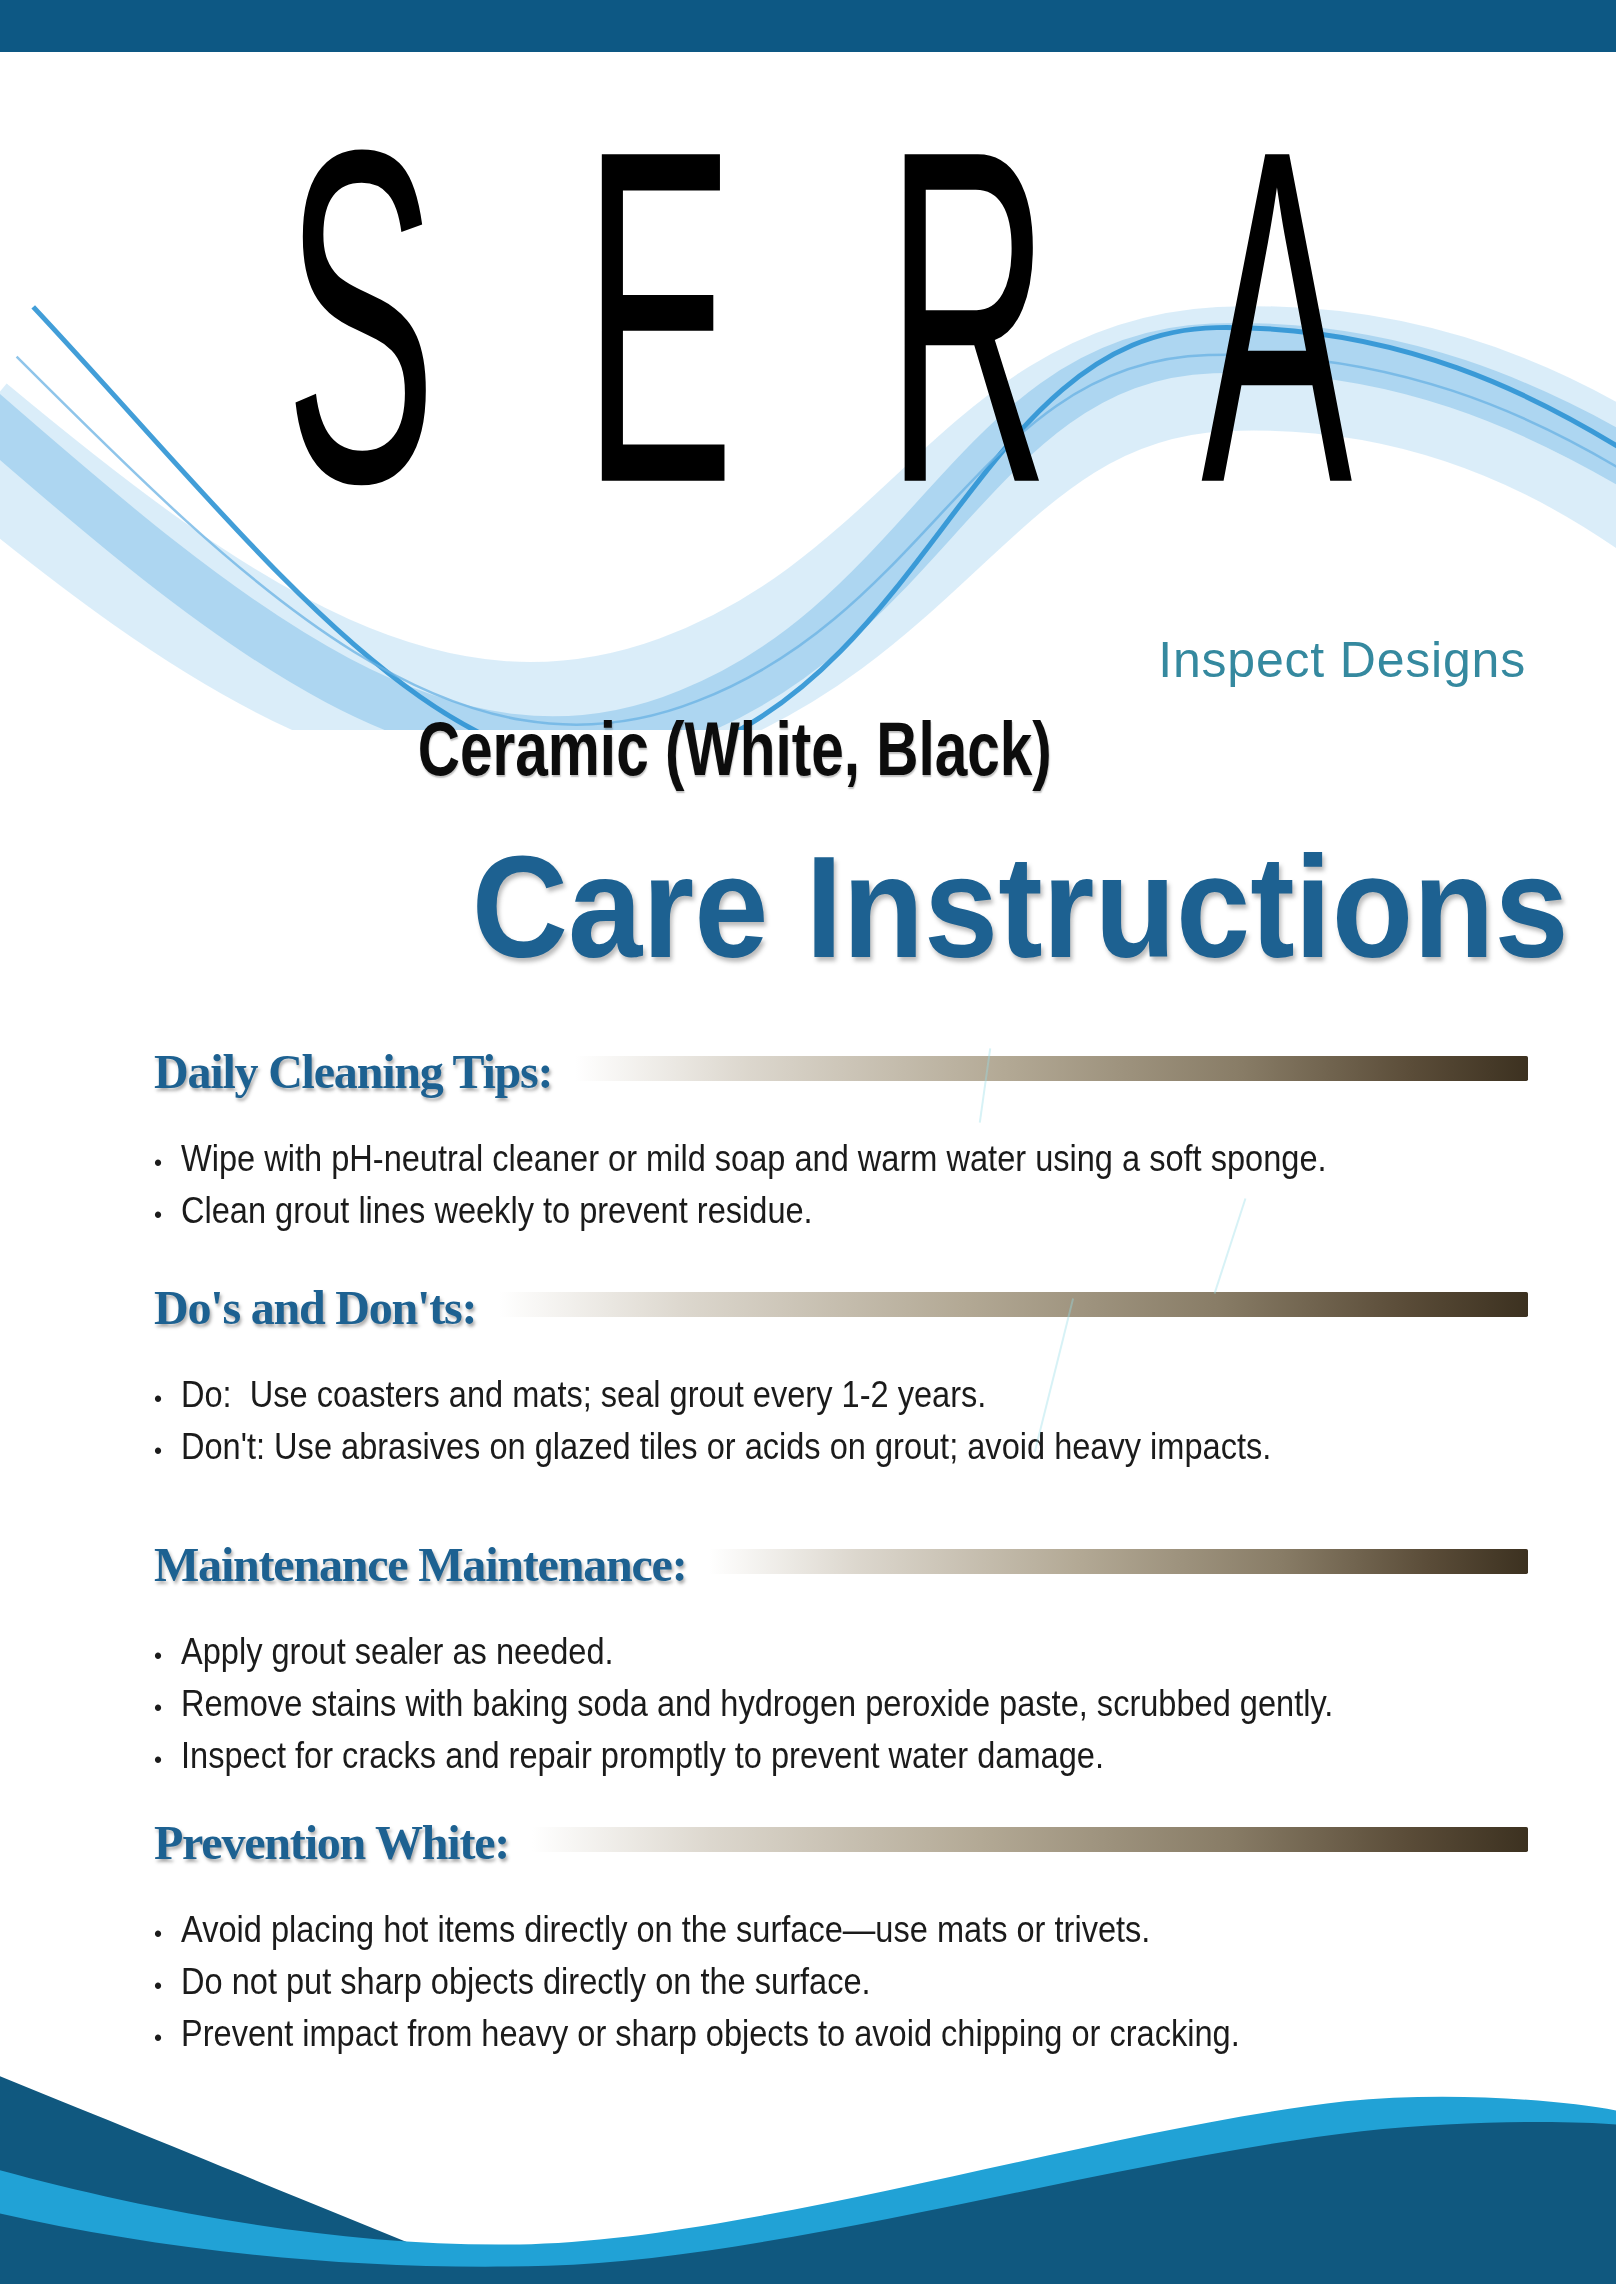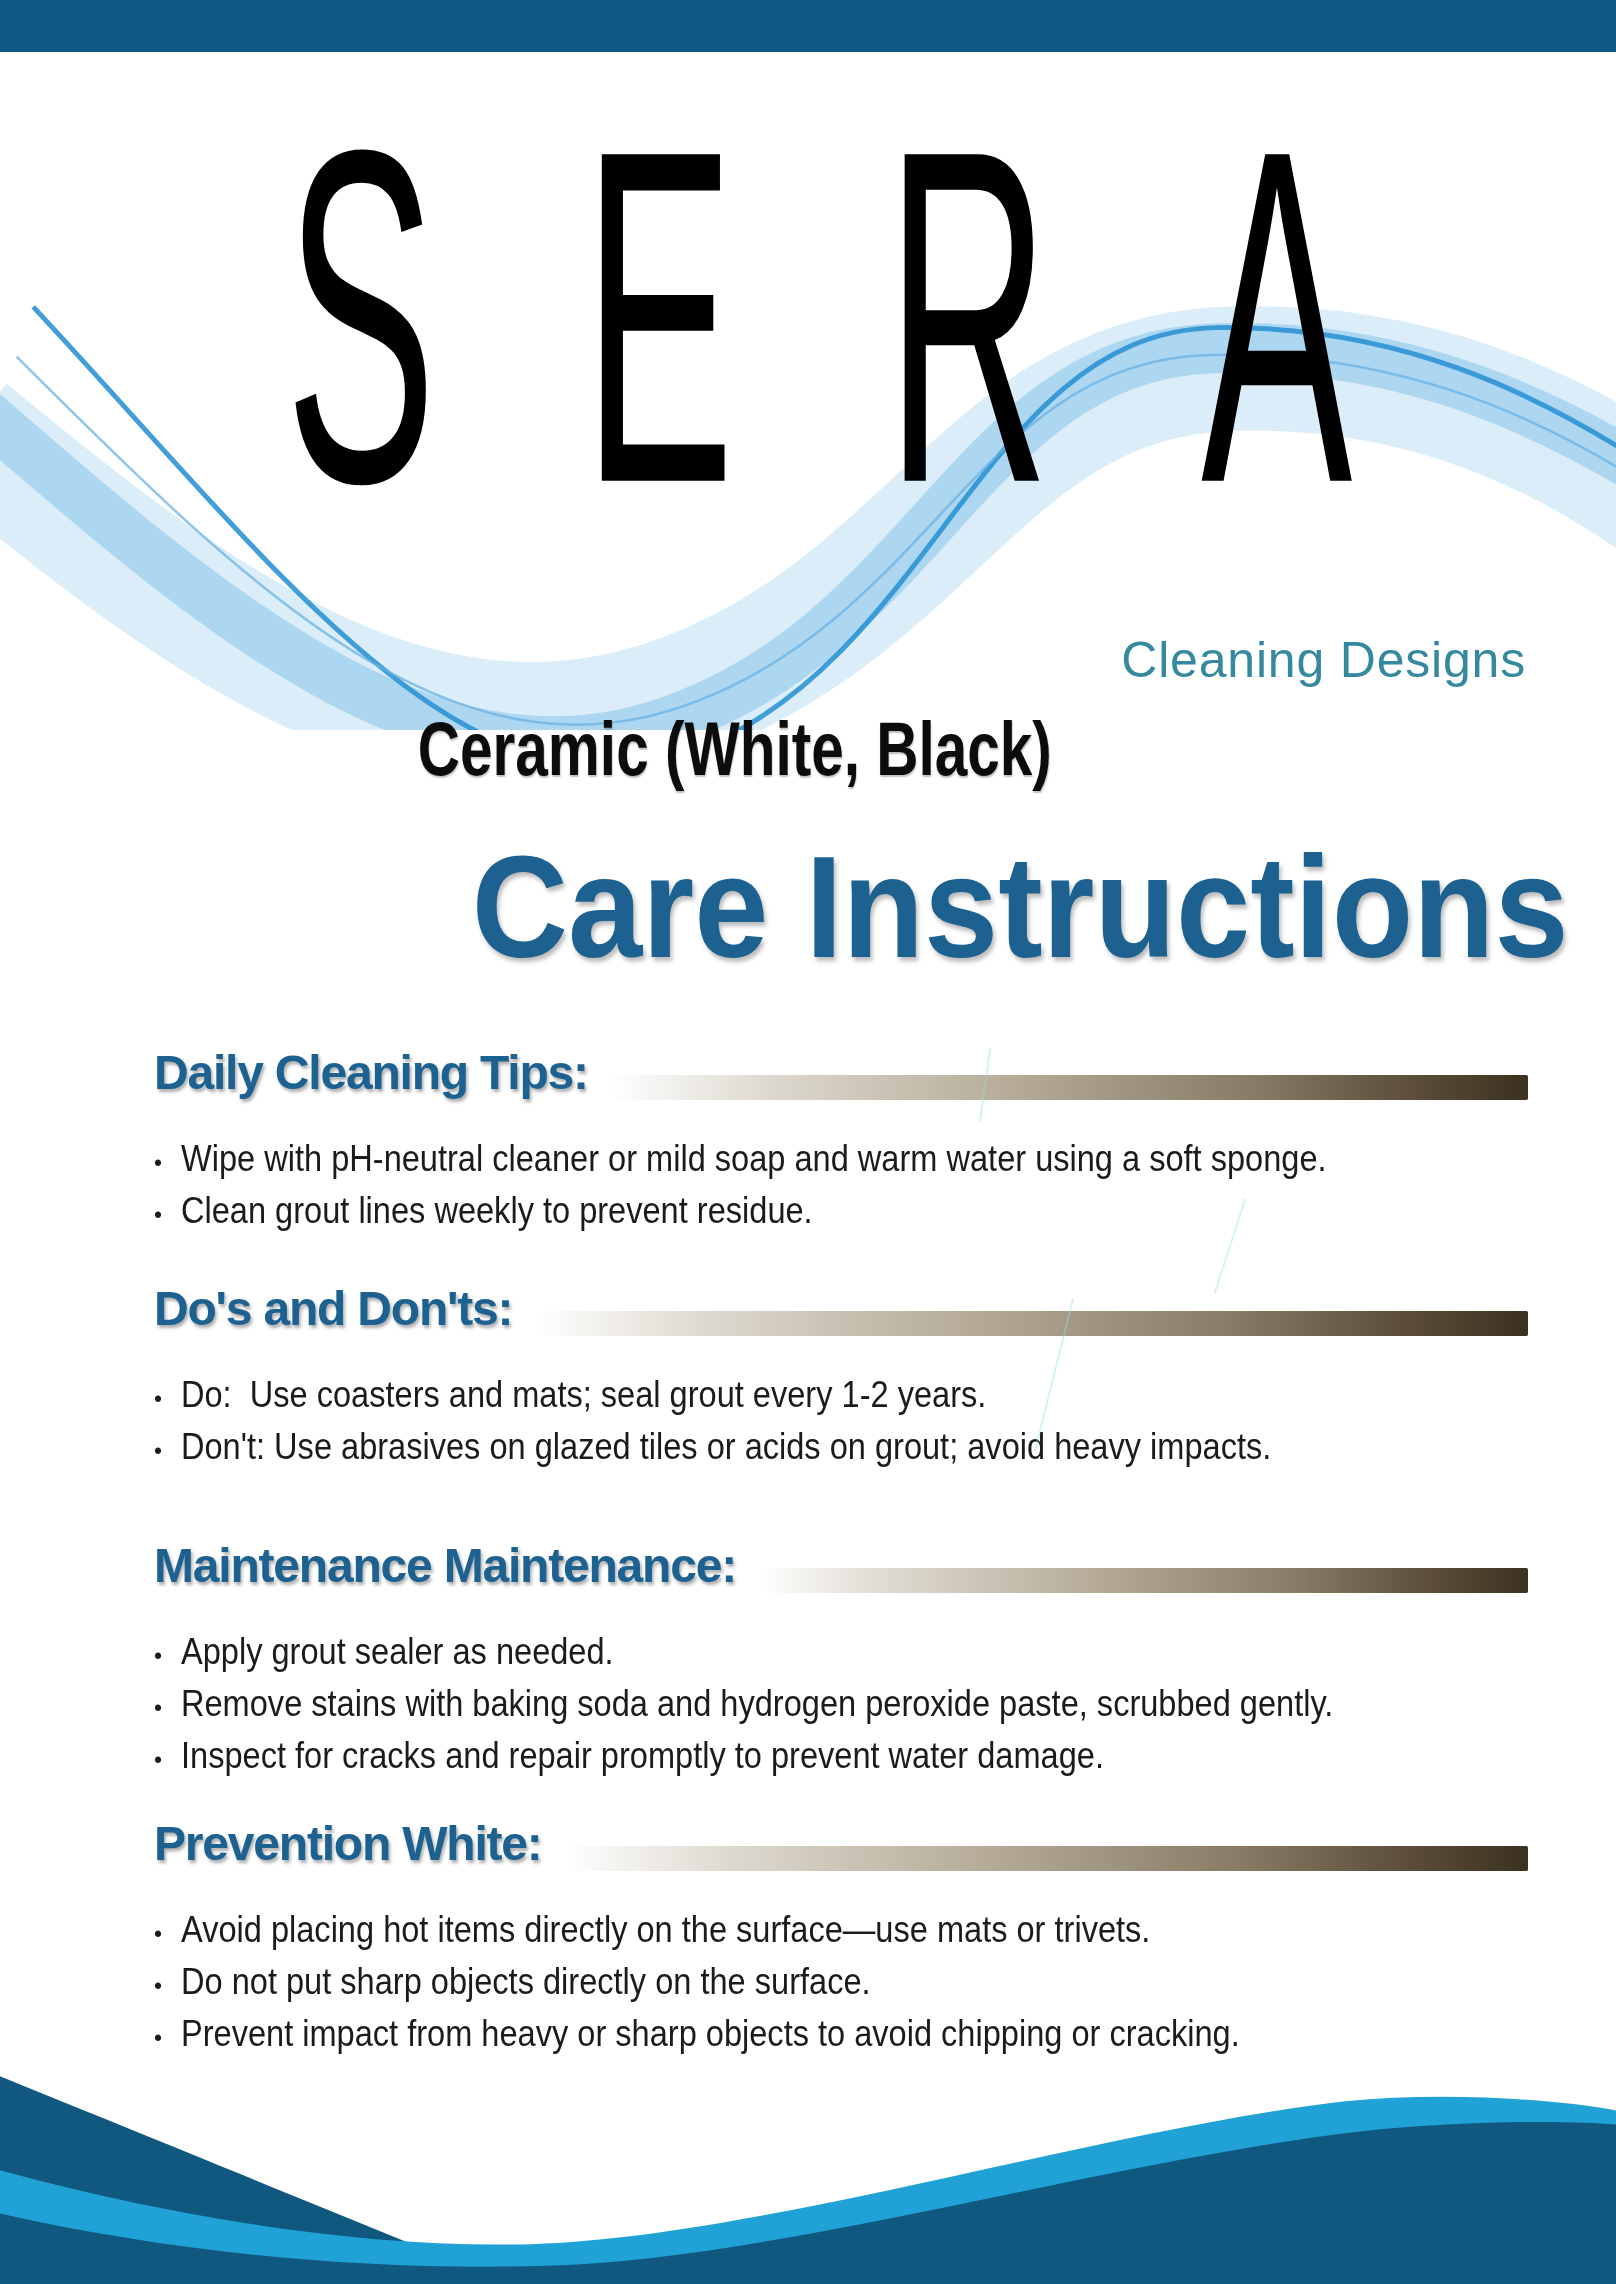--- a/index.html
+++ b/index.html
@@ -68,23 +68,24 @@
     white-space:pre;
     text-shadow:2.5px 4.2px 4.2px rgba(60,60,60,0.35);
   }
   
   .sec{position:absolute;left:0;width:100%;box-sizing:border-box;}
   #sections .sec:nth-of-type(1){top:1044px;}
   #sections .sec:nth-of-type(2){top:1280px;}
   #sections .sec:nth-of-type(3){top:1537px;}
   #sections .sec:nth-of-type(4){top:1815px;}
   .sec-head{
-    display:flex;align-items:flex-end;
+    display:flex;align-items:flex-start;
     padding-left:154px;padding-right:88px;
     height:56px;
+    font-family:Liberation Serif, serif;
   }
   .sec-title{
     margin:0;font-size:48px;line-height:1.15;font-weight:bold;
     letter-spacing:-1.2px;white-space:pre;
     color:var(--heading-blue,#1d6191);
     text-shadow:1.7px 2.5px 3.3px rgba(50,50,50,0.4);
   }
   .sec-bar{
     flex:1;height:25px;margin-left:23px;margin-top:11.6px;
     background:linear-gradient(to right,
@@ -140,21 +141,21 @@
       <span class="logo-letter">A</span>
     </div>
 
   <svg class="wave-mid" viewBox="0 0 1946 540" preserveAspectRatio="none">
     <path d="M -40 180 C 260 430, 520 610, 820 500 C 1120 390, 1190 120, 1470 105 C 1690 95, 1860 170, 1990 260" fill="none" stroke="#aed7f2" stroke-width="150" opacity="0.45"></path>
     <path d="M -40 140 C 280 420, 540 640, 830 520 C 1120 405, 1180 90, 1460 80 C 1680 72, 1850 150, 1990 235" fill="none" stroke="#7fc0ea" stroke-width="60" opacity="0.5"></path>
     <path d="M 40 30 C 330 340, 570 680, 850 560 C 1130 440, 1190 60, 1465 55 C 1685 52, 1850 135, 1975 215" fill="none" stroke="#2e93d4" stroke-width="6" opacity="0.9"></path>
     <path d="M 20 90 C 300 370, 550 620, 840 505 C 1125 395, 1185 95, 1455 88 C 1675 82, 1845 158, 1975 240" fill="none" stroke="#69b2e3" stroke-width="3" opacity="0.75"></path>
   </svg>
 
-  <div class="tagline">Cleaning Designs</div>
+  <div class="tagline">Inspect Designs</div>
 
   <div class="subtitle">
     <span class="subtitle-inner">Ceramic (White, Black)</span>
   </div>
 
   <div class="main-title">
     <span class="main-title-inner">Care Instructions</span>
   </div>
 
   <div id="sections">

